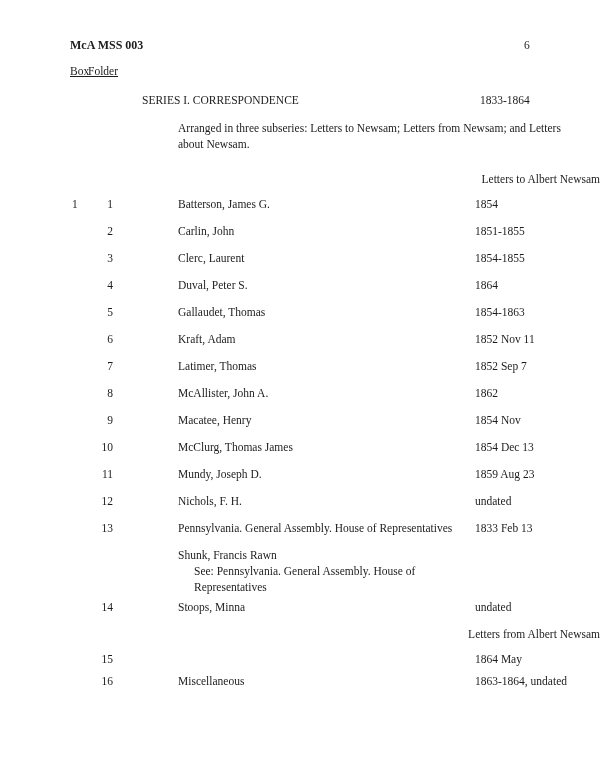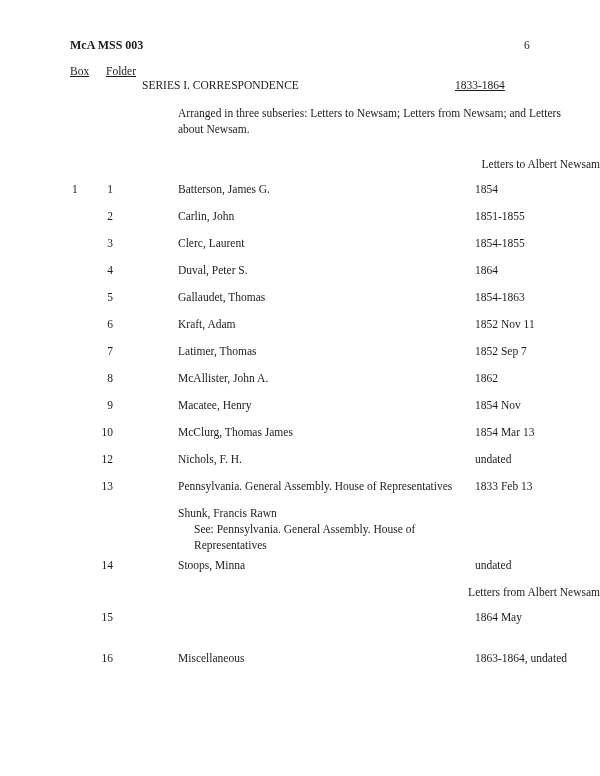--- a/index.html
+++ b/index.html
@@ -18,40 +18,40 @@
   .row span { position: absolute; white-space: nowrap; }
 
   
   .header-row { margin-top: 38px; }
   .collection-id { left: 70px; font-weight: bold; font-size: 12px; }
   .page-num { left: 524px; }
 
   
   .colhead-row { margin-top: 12px; }
   .box-head { left: 70px; text-decoration: underline; }
-  .folder-head { left: 106px; text-decoration: underline; }
-
-  
-  .series-row { margin-top: 0; }
+  .folder-head { left: 88px; text-decoration: underline; }
+
+  
+  .series-row { margin-top: 15px; }
   .series-title { left: 142px; }
-  .series-date { left: 455px; text-decoration: underline; }
+  .series-date { left: 480px; }
 
   
   .note { margin: 13px 0 0 178px; line-height: 16px; }
 
   
   .subheading { margin-left: 158px; height: 14px; line-height: 14px; text-align: right; }
   .subheading.first { margin-top: 20px; }
   .subheading.second { margin-top: 13px; }
 
   
   .entry { margin-top: 13px; }
   .entry.first-of-list { margin-top: 11px; }
   .entry.after-xref { margin-top: 5px; text-decoration: underline; }
-  .entry.last { margin-top: 27px; }
+  .entry.last { margin-top: 8px; }
   .cell-box { left: 72px; }
   .cell-folder { left: 95px; width: 18px; text-align: right; }
   .cell-title { left: 178px; width: 281px; }
   .cell-date { left: 475px; }
 
   
   .xref { margin: 12px 0 0 178px; line-height: 16px; }
   .xref .see-line { margin-left: 16px; }
 </style>
 </head>
@@ -141,23 +141,29 @@
     <span class="cell-box"></span>
     <span class="cell-folder">9</span>
     <span class="cell-title">Macatee, Henry</span>
     <span class="cell-date">1854 Nov</span>
   </div>
 
   <div class="row entry">
     <span class="cell-box"></span>
     <span class="cell-folder">10</span>
     <span class="cell-title">McClurg, Thomas James</span>
-    <span class="cell-date">1854 Mar 13</span>
-  </div>
-
+    <span class="cell-date">1854 Dec 13</span>
+  </div>
+
+  <div class="row entry">
+    <span class="cell-box"></span>
+    <span class="cell-folder">11</span>
+    <span class="cell-title">Mundy, Joseph D.</span>
+    <span class="cell-date">1859 Aug 23</span>
+  </div>
 
   <div class="row entry">
     <span class="cell-box"></span>
     <span class="cell-folder">12</span>
     <span class="cell-title">Nichols, F. H.</span>
     <span class="cell-date">undated</span>
   </div>
 
   <div class="row entry">
     <span class="cell-box"></span>

